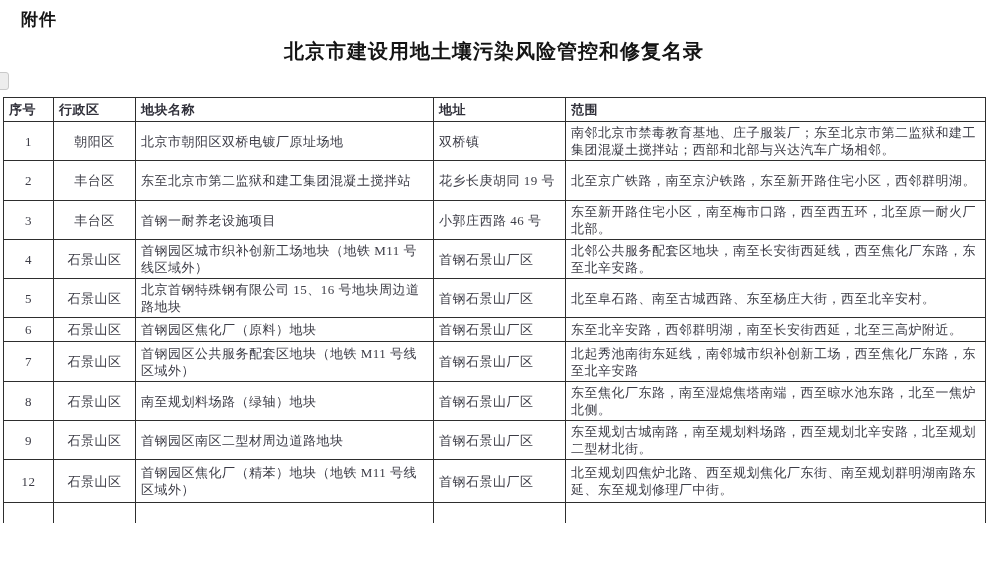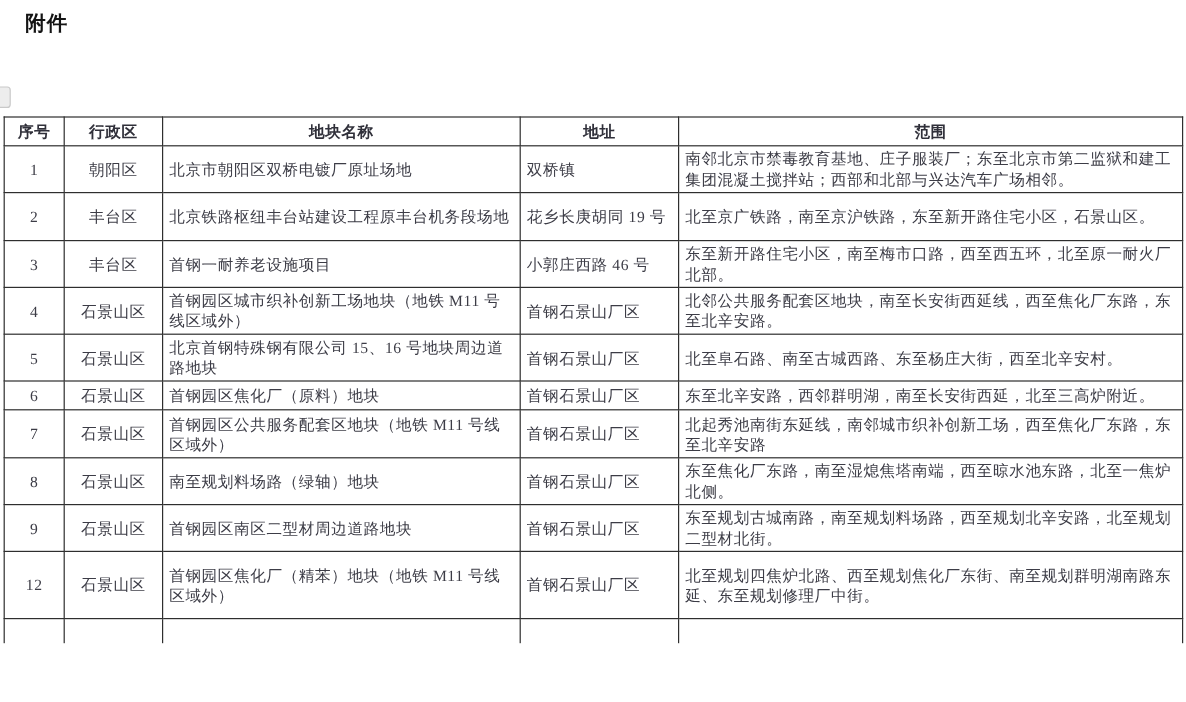--- a/index.html
+++ b/index.html
@@ -30,32 +30,33 @@
   table.list th, table.list td{
     border:1px solid #2e2e2e;
     padding:1px 5px;
     line-height:17px;
     letter-spacing:0.5px;
     vertical-align:middle;
     overflow:hidden;
     color:#3c3c46;
   }
   table.list th{
-    font-weight:bold;text-align:center;height:21px;color:#30303a;
+    font-weight:bold;text-align:left;height:21px;color:#30303a;
   }
   td.c-no, td.c-district{text-align:center;}
   td.c-name, td.c-addr, td.c-scope{text-align:left;}
   tr.partial td{border-bottom:none;}
 </style>
 </head>
 <body>
 
 <div class="page">
   <div class="attachment">附件</div>
   <div class="edge-artifact"></div>
+  <h1 class="title">北京市建设用地土壤污染风险管控和修复名录</h1>
 
   <table class="list">
     <colgroup>
       <col style="width:50px">
       <col style="width:82px">
       <col style="width:298px">
       <col style="width:132px">
       <col style="width:420px">
     </colgroup>
     <thead>
@@ -71,23 +72,23 @@
         <tr style="height: 39px;">
           <td class="c-no">1</td>
           <td class="c-district">朝阳区</td>
           <td class="c-name">北京市朝阳区双桥电镀厂原址场地</td>
           <td class="c-addr">双桥镇</td>
           <td class="c-scope">南邻北京市禁毒教育基地、庄子服装厂；东至北京市第二监狱和建工集团混凝土搅拌站；西部和北部与兴达汽车广场相邻。</td>
         </tr>
         <tr style="height: 40px;">
           <td class="c-no">2</td>
           <td class="c-district">丰台区</td>
-          <td class="c-name">北京铁路枢纽丰台站建设工程原丰台机务段场地</td>
+          <td class="c-name">东至北京市第二监狱和建工集团混凝土搅拌站</td>
           <td class="c-addr">花乡长庚胡同 19 号</td>
-          <td class="c-scope">北至京广铁路，南至京沪铁路，东至新开路住宅小区，石景山区。</td>
+          <td class="c-scope">北至京广铁路，南至京沪铁路，东至新开路住宅小区，西邻群明湖。</td>
         </tr>
         <tr style="height: 39px;">
           <td class="c-no">3</td>
           <td class="c-district">丰台区</td>
           <td class="c-name">首钢一耐养老设施项目</td>
           <td class="c-addr">小郭庄西路 46 号</td>
           <td class="c-scope">东至新开路住宅小区，南至梅市口路，西至西五环，北至原一耐火厂北部。</td>
         </tr>
         <tr style="height: 39px;">
           <td class="c-no">4</td>
@@ -124,21 +125,21 @@
           <td class="c-addr">首钢石景山厂区</td>
           <td class="c-scope">东至焦化厂东路，南至湿熄焦塔南端，西至晾水池东路，北至一焦炉北侧。</td>
         </tr>
         <tr style="height: 39px;">
           <td class="c-no">9</td>
           <td class="c-district">石景山区</td>
           <td class="c-name">首钢园区南区二型材周边道路地块</td>
           <td class="c-addr">首钢石景山厂区</td>
           <td class="c-scope">东至规划古城南路，南至规划料场路，西至规划北辛安路，北至规划二型材北街。</td>
         </tr>
-        <tr style="height: 56px;">
+        <tr style="height: 43px;">
           <td class="c-no">12</td>
           <td class="c-district">石景山区</td>
           <td class="c-name">首钢园区焦化厂（精苯）地块（地铁 M11 号线区域外）</td>
           <td class="c-addr">首钢石景山厂区</td>
           <td class="c-scope">北至规划四焦炉北路、西至规划焦化厂东街、南至规划群明湖南路东延、东至规划修理厂中街。</td>
         </tr>
         <tr class="partial" style="height: 20px;">
           <td class="c-no"></td>
           <td class="c-district"></td>
           <td class="c-name"></td>

